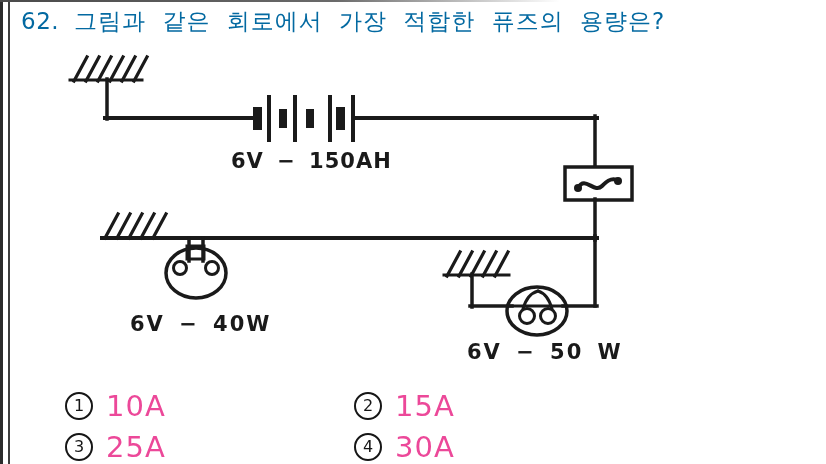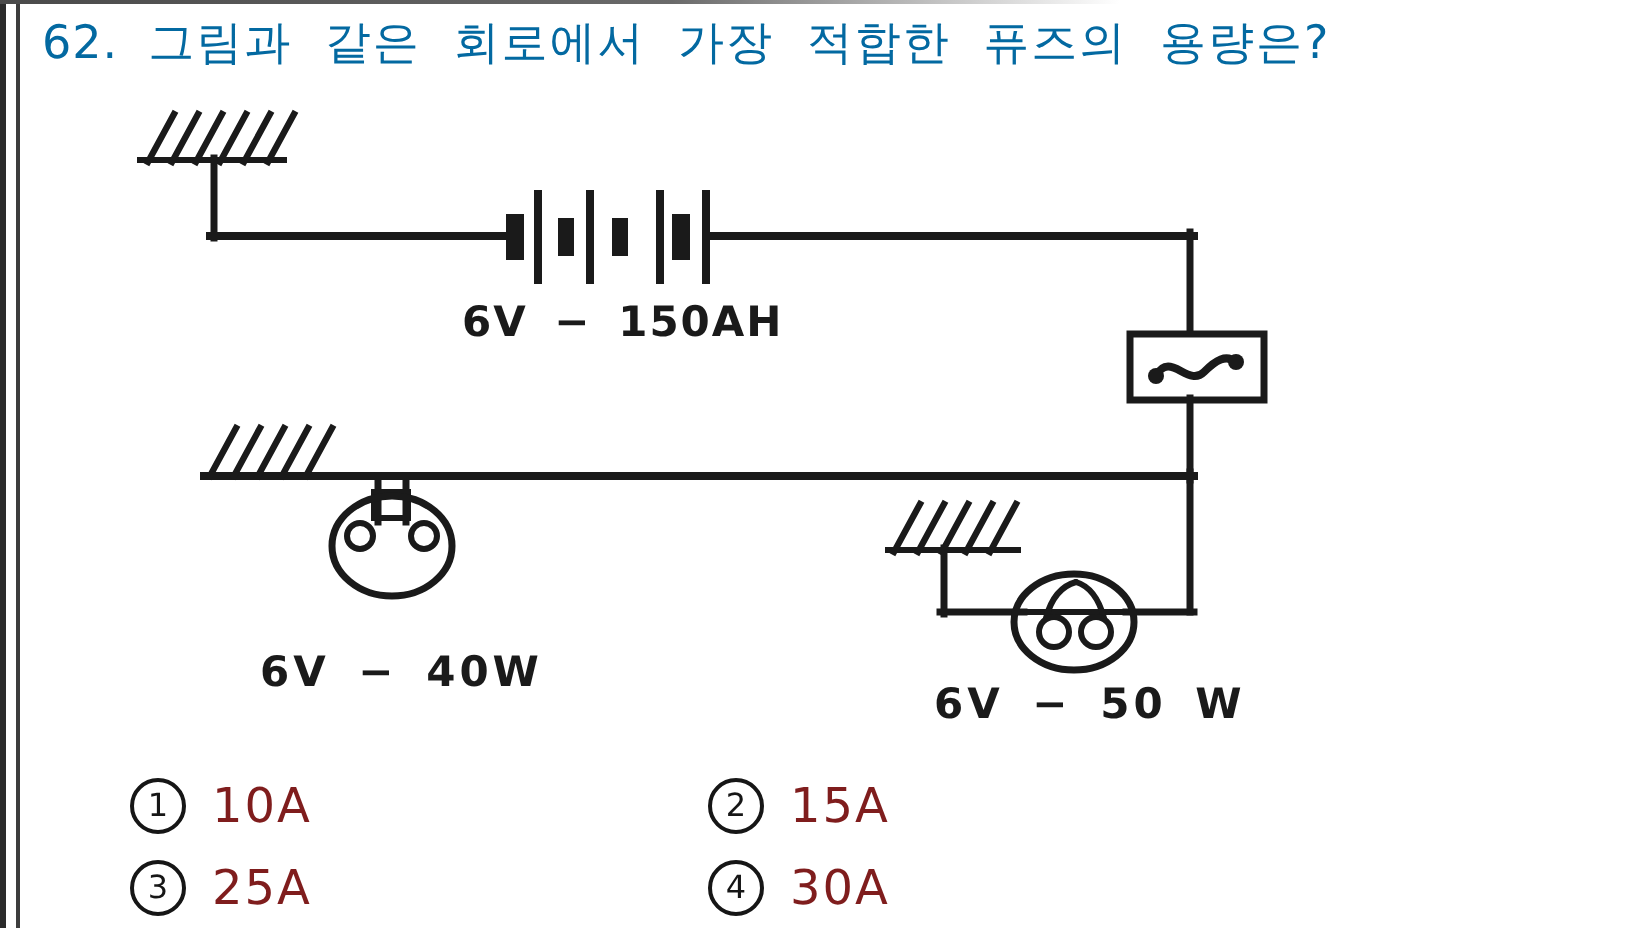--- a/index.html
+++ b/index.html
@@ -17,32 +17,32 @@
   
   .question{position:absolute;left:21px;top:6px;font-size:23px;color:#0369a1;
     letter-spacing:1px;word-spacing:8px;white-space:nowrap;}
   .question .qnum{margin-right:15px;letter-spacing:0.5px;}
   
   .circuit-svg{position:absolute;left:0;top:0;width:826px;height:464px;}
   
   .comp-label{position:absolute;font-size:21px;font-weight:bold;color:#1a1a1a;
     letter-spacing:2px;word-spacing:5px;white-space:nowrap;}
   .lbl-battery{left:218px;top:149px;letter-spacing:1px;margin-left:13px;}
-  .lbl-lamp-left{left:130px;top:324px;}
+  .lbl-lamp-left{left:130px;top:312px;}
   .lbl-lamp-right{left:467px;top:340px;}
   
   .option{position:absolute;display:flex;align-items:center;gap:13px;cursor:default;}
   .opt-1{left:65px;top:389px;}
   .opt-2{left:354px;top:389px;}
   .opt-3{left:65px;top:430px;}
   .opt-4{left:354px;top:430px;}
   .opt-marker{width:24px;height:24px;border:2px solid #161616;border-radius:50%;
     display:flex;align-items:center;justify-content:center;
     font-size:16px;line-height:1;color:#161616;flex:0 0 auto;}
-  .opt-label{font-size:24px;letter-spacing:1px;color:#7f1d1d;}
+  .opt-label{font-size:29px;letter-spacing:1px;color:#ec4899;}
 </style>
 </head>
 <body>
 
 <div class="scan-edge-left"></div>
 <div class="frame-vline"></div>
 <div class="frame-topline"></div>
 
 <div class="question">
   <span class="qnum">62.</span><span>그림과 같은 회로에서 가장 적합한 퓨즈의 용량은?</span>

